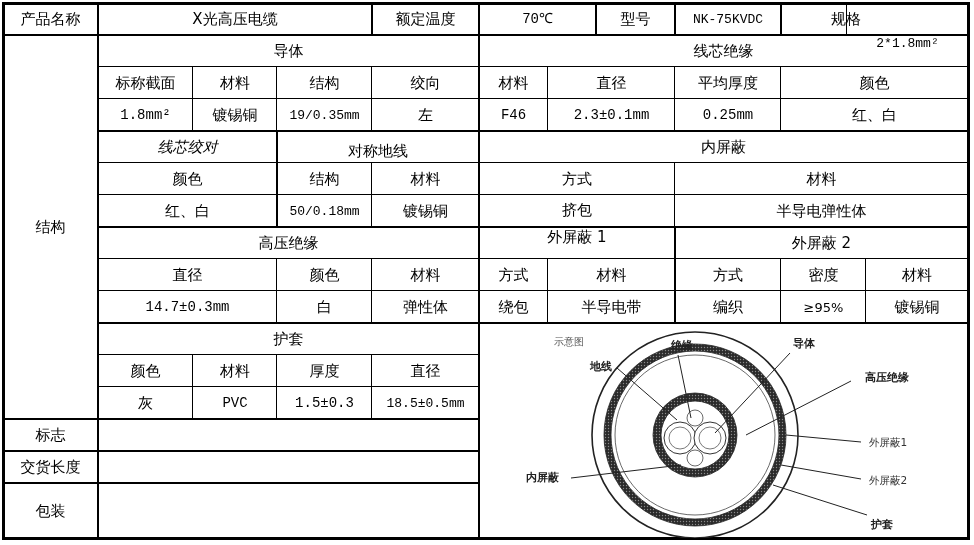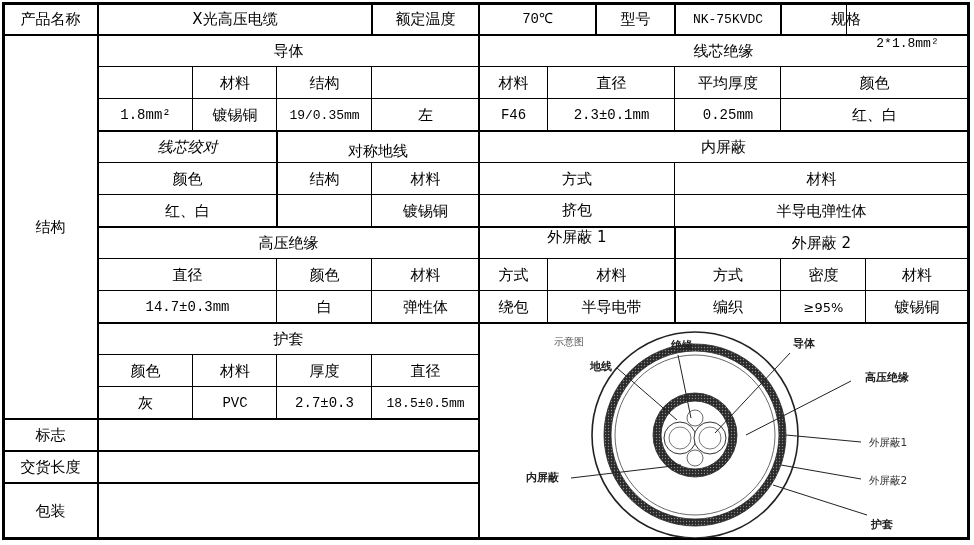--- a/index.html
+++ b/index.html
@@ -23,22 +23,24 @@
   <div class="c" style="left:372px;top:3px;width:107px;height:32px;">额定温度</div>
   <div class="c mono" style="left:479px;top:3px;width:117px;height:32px;">70℃</div>
   <div class="c" style="left:596px;top:3px;width:79px;height:32px;">型号</div>
   <div class="c mono" style="left:675px;top:3px;width:106px;height:32px;font-size:13px;">NK-75KVDC</div>
   <div class="c" style="left:822px;top:3px;width:48px;height:32px;">规格</div>
   <div class="c mono" style="left:847px;top:3px;width:121px;height:32px;font-size:13px;margin-top:24px;">2*1.8mm²</div>
 
   <div class="c" style="left:3px;top:35px;width:95px;height:384px;">结构</div>
 
   <div class="c" style="left:98px;top:35px;width:381px;height:32px;">导体</div>
+  <div class="c" style="left:98px;top:67px;width:95px;height:32px;">标称截面</div>
   <div class="c" style="left:193px;top:67px;width:84px;height:32px;">材料</div>
   <div class="c" style="left:277px;top:67px;width:95px;height:32px;">结构</div>
+  <div class="c" style="left:372px;top:67px;width:107px;height:32px;">绞向</div>
   <div class="c mono" style="left:98px;top:99px;width:95px;height:32px;">1.8mm²</div>
   <div class="c" style="left:193px;top:99px;width:84px;height:32px;">镀锡铜</div>
   <div class="c mono" style="left:277px;top:99px;width:95px;height:32px;font-size:13px;">19/0.35mm</div>
   <div class="c" style="left:372px;top:99px;width:107px;height:32px;">左</div>
 
   <div class="c" style="left:479px;top:35px;width:489px;height:32px;">线芯绝缘</div>
   <div class="c" style="left:479px;top:67px;width:69px;height:32px;">材料</div>
   <div class="c" style="left:548px;top:67px;width:127px;height:32px;">直径</div>
   <div class="c" style="left:675px;top:67px;width:106px;height:32px;">平均厚度</div>
   <div class="c" style="left:781px;top:67px;width:187px;height:32px;">颜色</div>
@@ -47,20 +49,21 @@
   <div class="c mono" style="left:675px;top:99px;width:106px;height:32px;">0.25mm</div>
   <div class="c" style="left:781px;top:99px;width:187px;height:32px;">红、白</div>
 
   <div class="c" style="left:98px;top:131px;width:179px;height:32px;font-style:italic;">线芯绞对</div>
   <div class="c" style="left:98px;top:163px;width:179px;height:32px;">颜色</div>
   <div class="c" style="left:98px;top:195px;width:179px;height:32px;">红、白</div>
 
   <div class="c" style="left:277px;top:131px;width:202px;height:40px;">对称地线</div>
   <div class="c" style="left:277px;top:163px;width:95px;height:32px;">结构</div>
   <div class="c" style="left:372px;top:163px;width:107px;height:32px;">材料</div>
+  <div class="c mono" style="left:277px;top:195px;width:95px;height:32px;font-size:13px;">50/0.18mm</div>
   <div class="c" style="left:372px;top:195px;width:107px;height:32px;">镀锡铜</div>
 
   <div class="c" style="left:479px;top:131px;width:489px;height:32px;">内屏蔽</div>
   <div class="c" style="left:479px;top:163px;width:196px;height:32px;">方式</div>
   <div class="c" style="left:675px;top:163px;width:293px;height:32px;">材料</div>
   <div class="c" style="left:479px;top:195px;width:196px;height:32px;font-family:Liberation Mono, monospace;">挤包</div>
   <div class="c" style="left:675px;top:195px;width:293px;height:32px;">半导电弹性体</div>
 
   <div class="c" style="left:98px;top:227px;width:381px;height:32px;">高压绝缘</div>
   <div class="c" style="left:98px;top:259px;width:179px;height:32px;">直径</div>
@@ -84,21 +87,21 @@
   <div class="c" style="left:781px;top:291px;width:85px;height:32px;font-size:13px;">≥95%</div>
   <div class="c" style="left:866px;top:291px;width:102px;height:32px;">镀锡铜</div>
 
   <div class="c" style="left:98px;top:323px;width:381px;height:32px;">护套</div>
   <div class="c" style="left:98px;top:355px;width:95px;height:32px;">颜色</div>
   <div class="c" style="left:193px;top:355px;width:84px;height:32px;">材料</div>
   <div class="c" style="left:277px;top:355px;width:95px;height:32px;">厚度</div>
   <div class="c" style="left:372px;top:355px;width:107px;height:32px;">直径</div>
   <div class="c" style="left:98px;top:387px;width:95px;height:32px;">灰</div>
   <div class="c mono" style="left:193px;top:387px;width:84px;height:32px;">PVC</div>
-  <div class="c mono" style="left:277px;top:387px;width:95px;height:32px;">2.7±0.3</div>
+  <div class="c mono" style="left:277px;top:387px;width:95px;height:32px;">1.5±0.3</div>
   <div class="c mono" style="left:372px;top:387px;width:107px;height:32px;font-size:13px;">18.5±0.5mm</div>
 
   <div class="c" style="left:3px;top:419px;width:95px;height:32px;">标志</div>
   <div class="c" style="left:98px;top:419px;width:381px;height:32px;"></div>
   <div class="c" style="left:3px;top:451px;width:95px;height:32px;">交货长度</div>
   <div class="c" style="left:98px;top:451px;width:381px;height:32px;"></div>
   <div class="c" style="left:3px;top:483px;width:95px;height:56px;">包装</div>
   <div class="c" style="left:98px;top:483px;width:381px;height:56px;"></div>
 
   <div>

